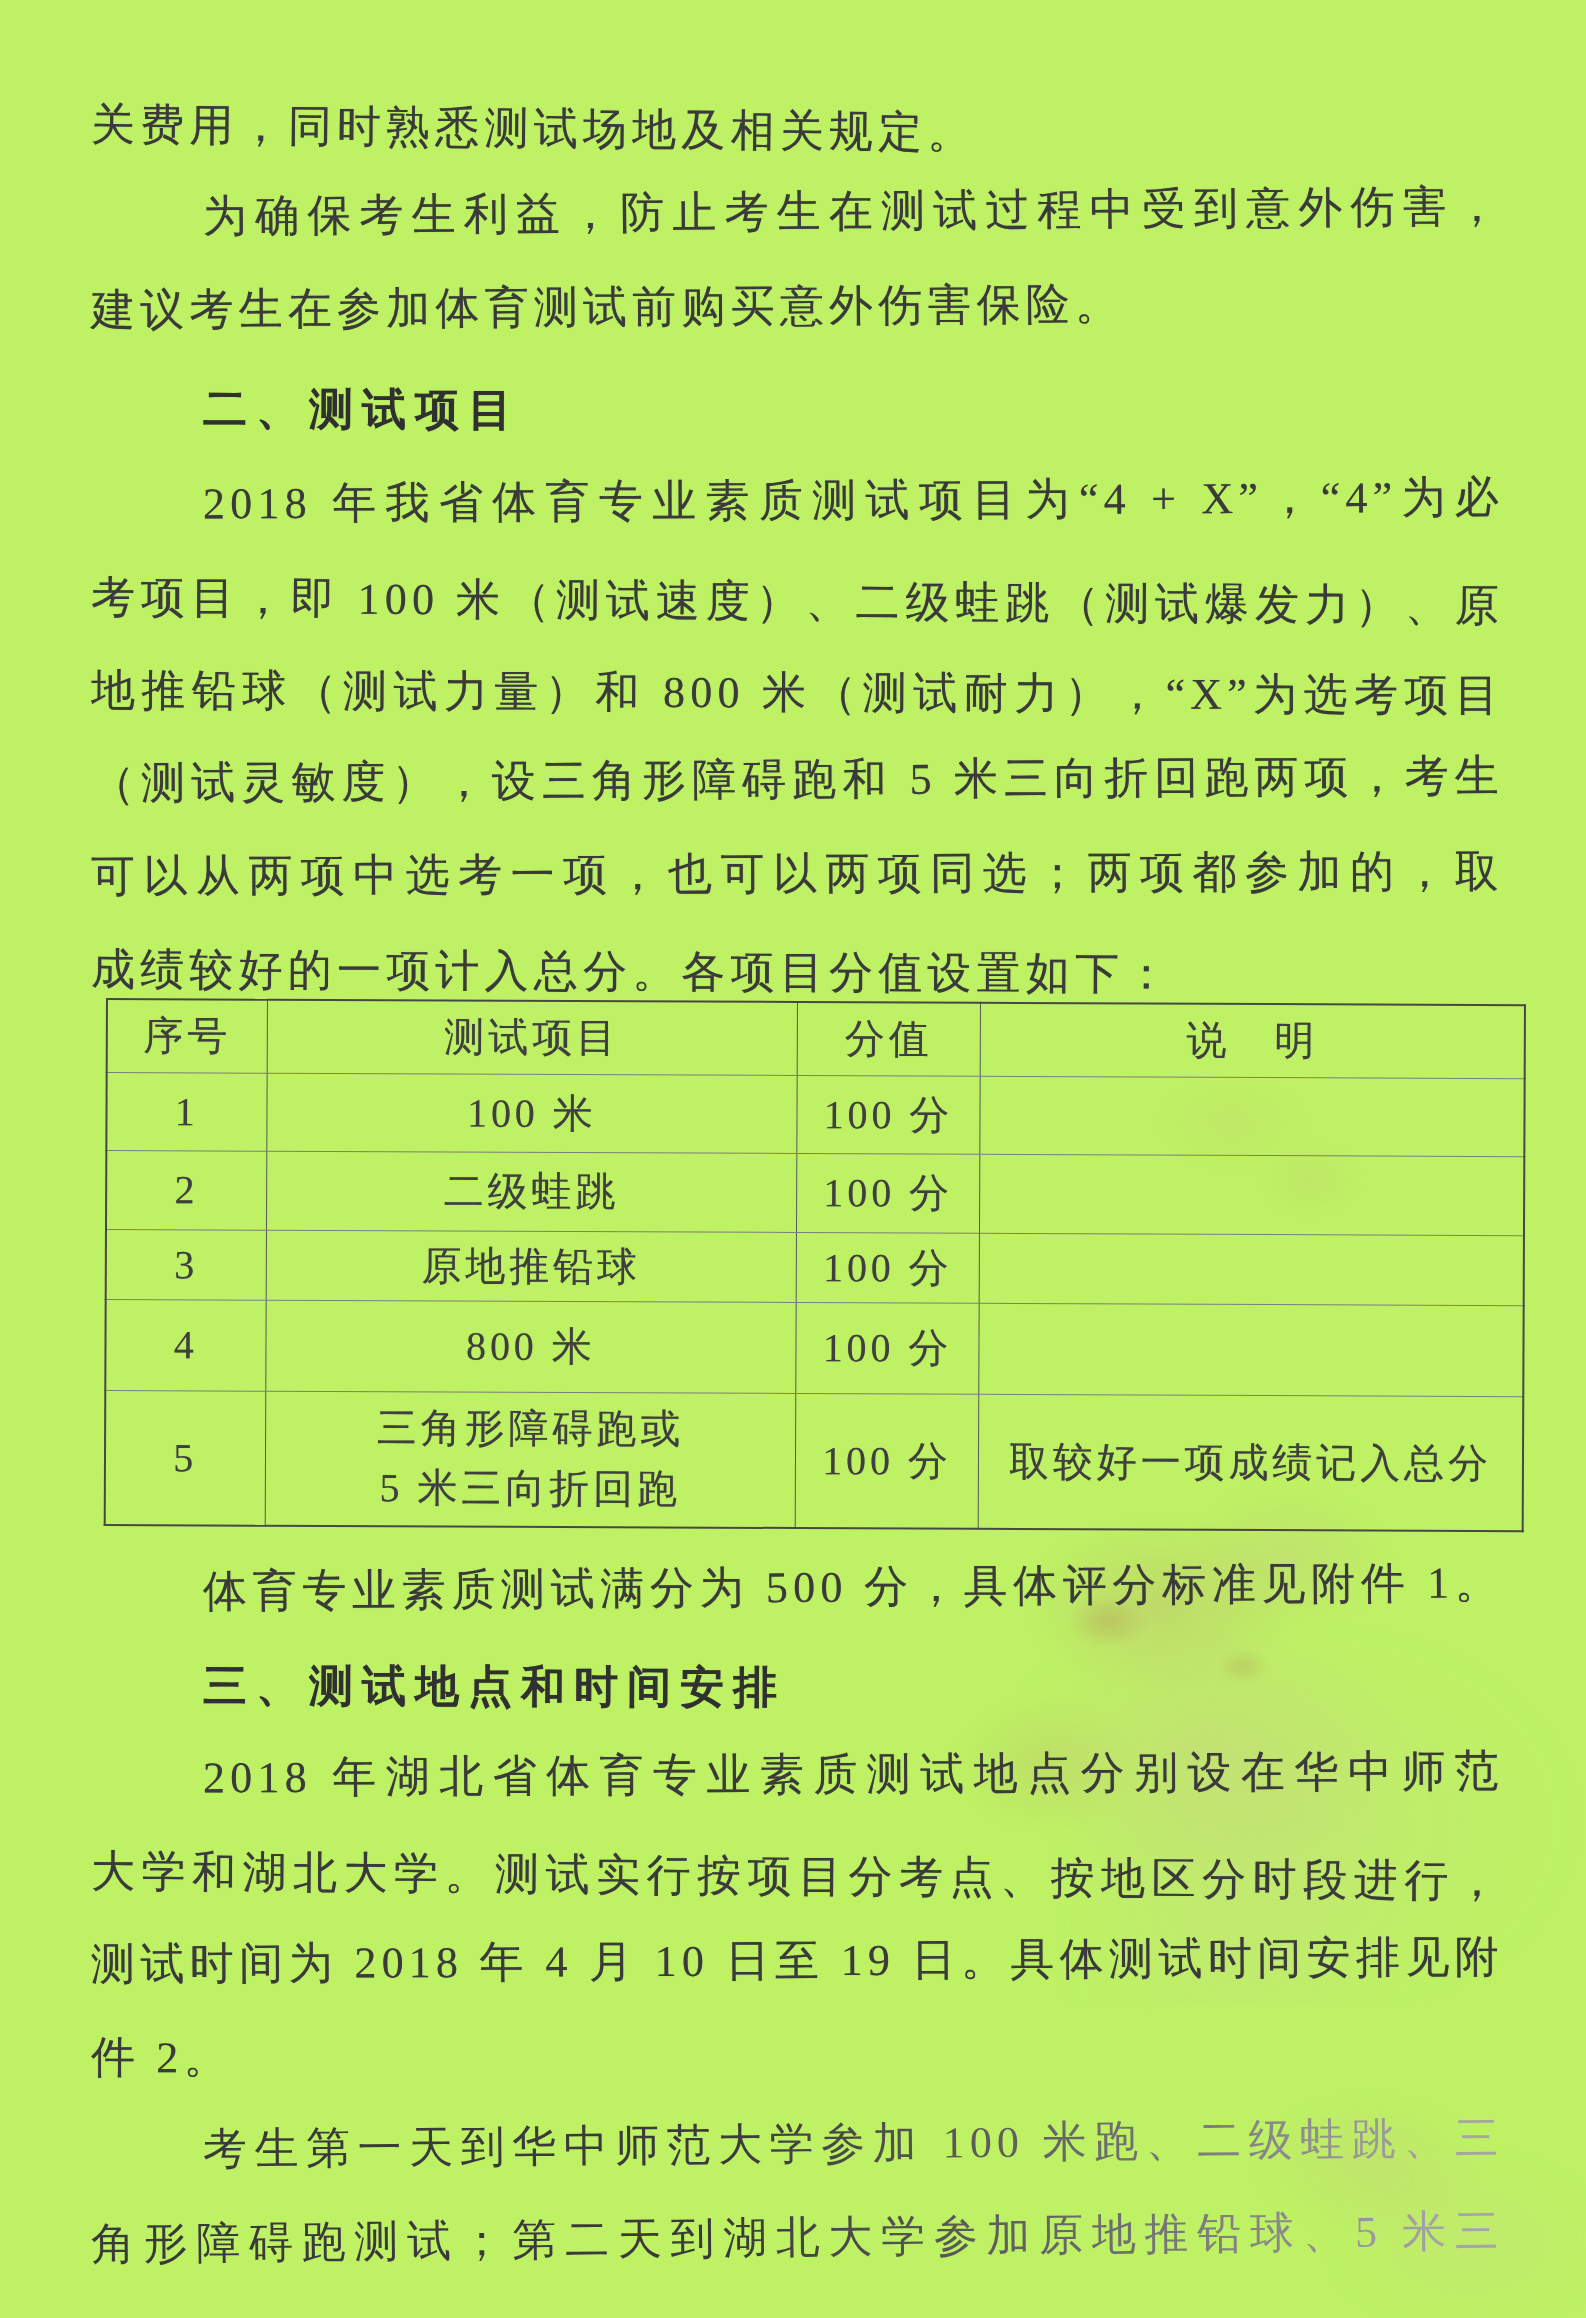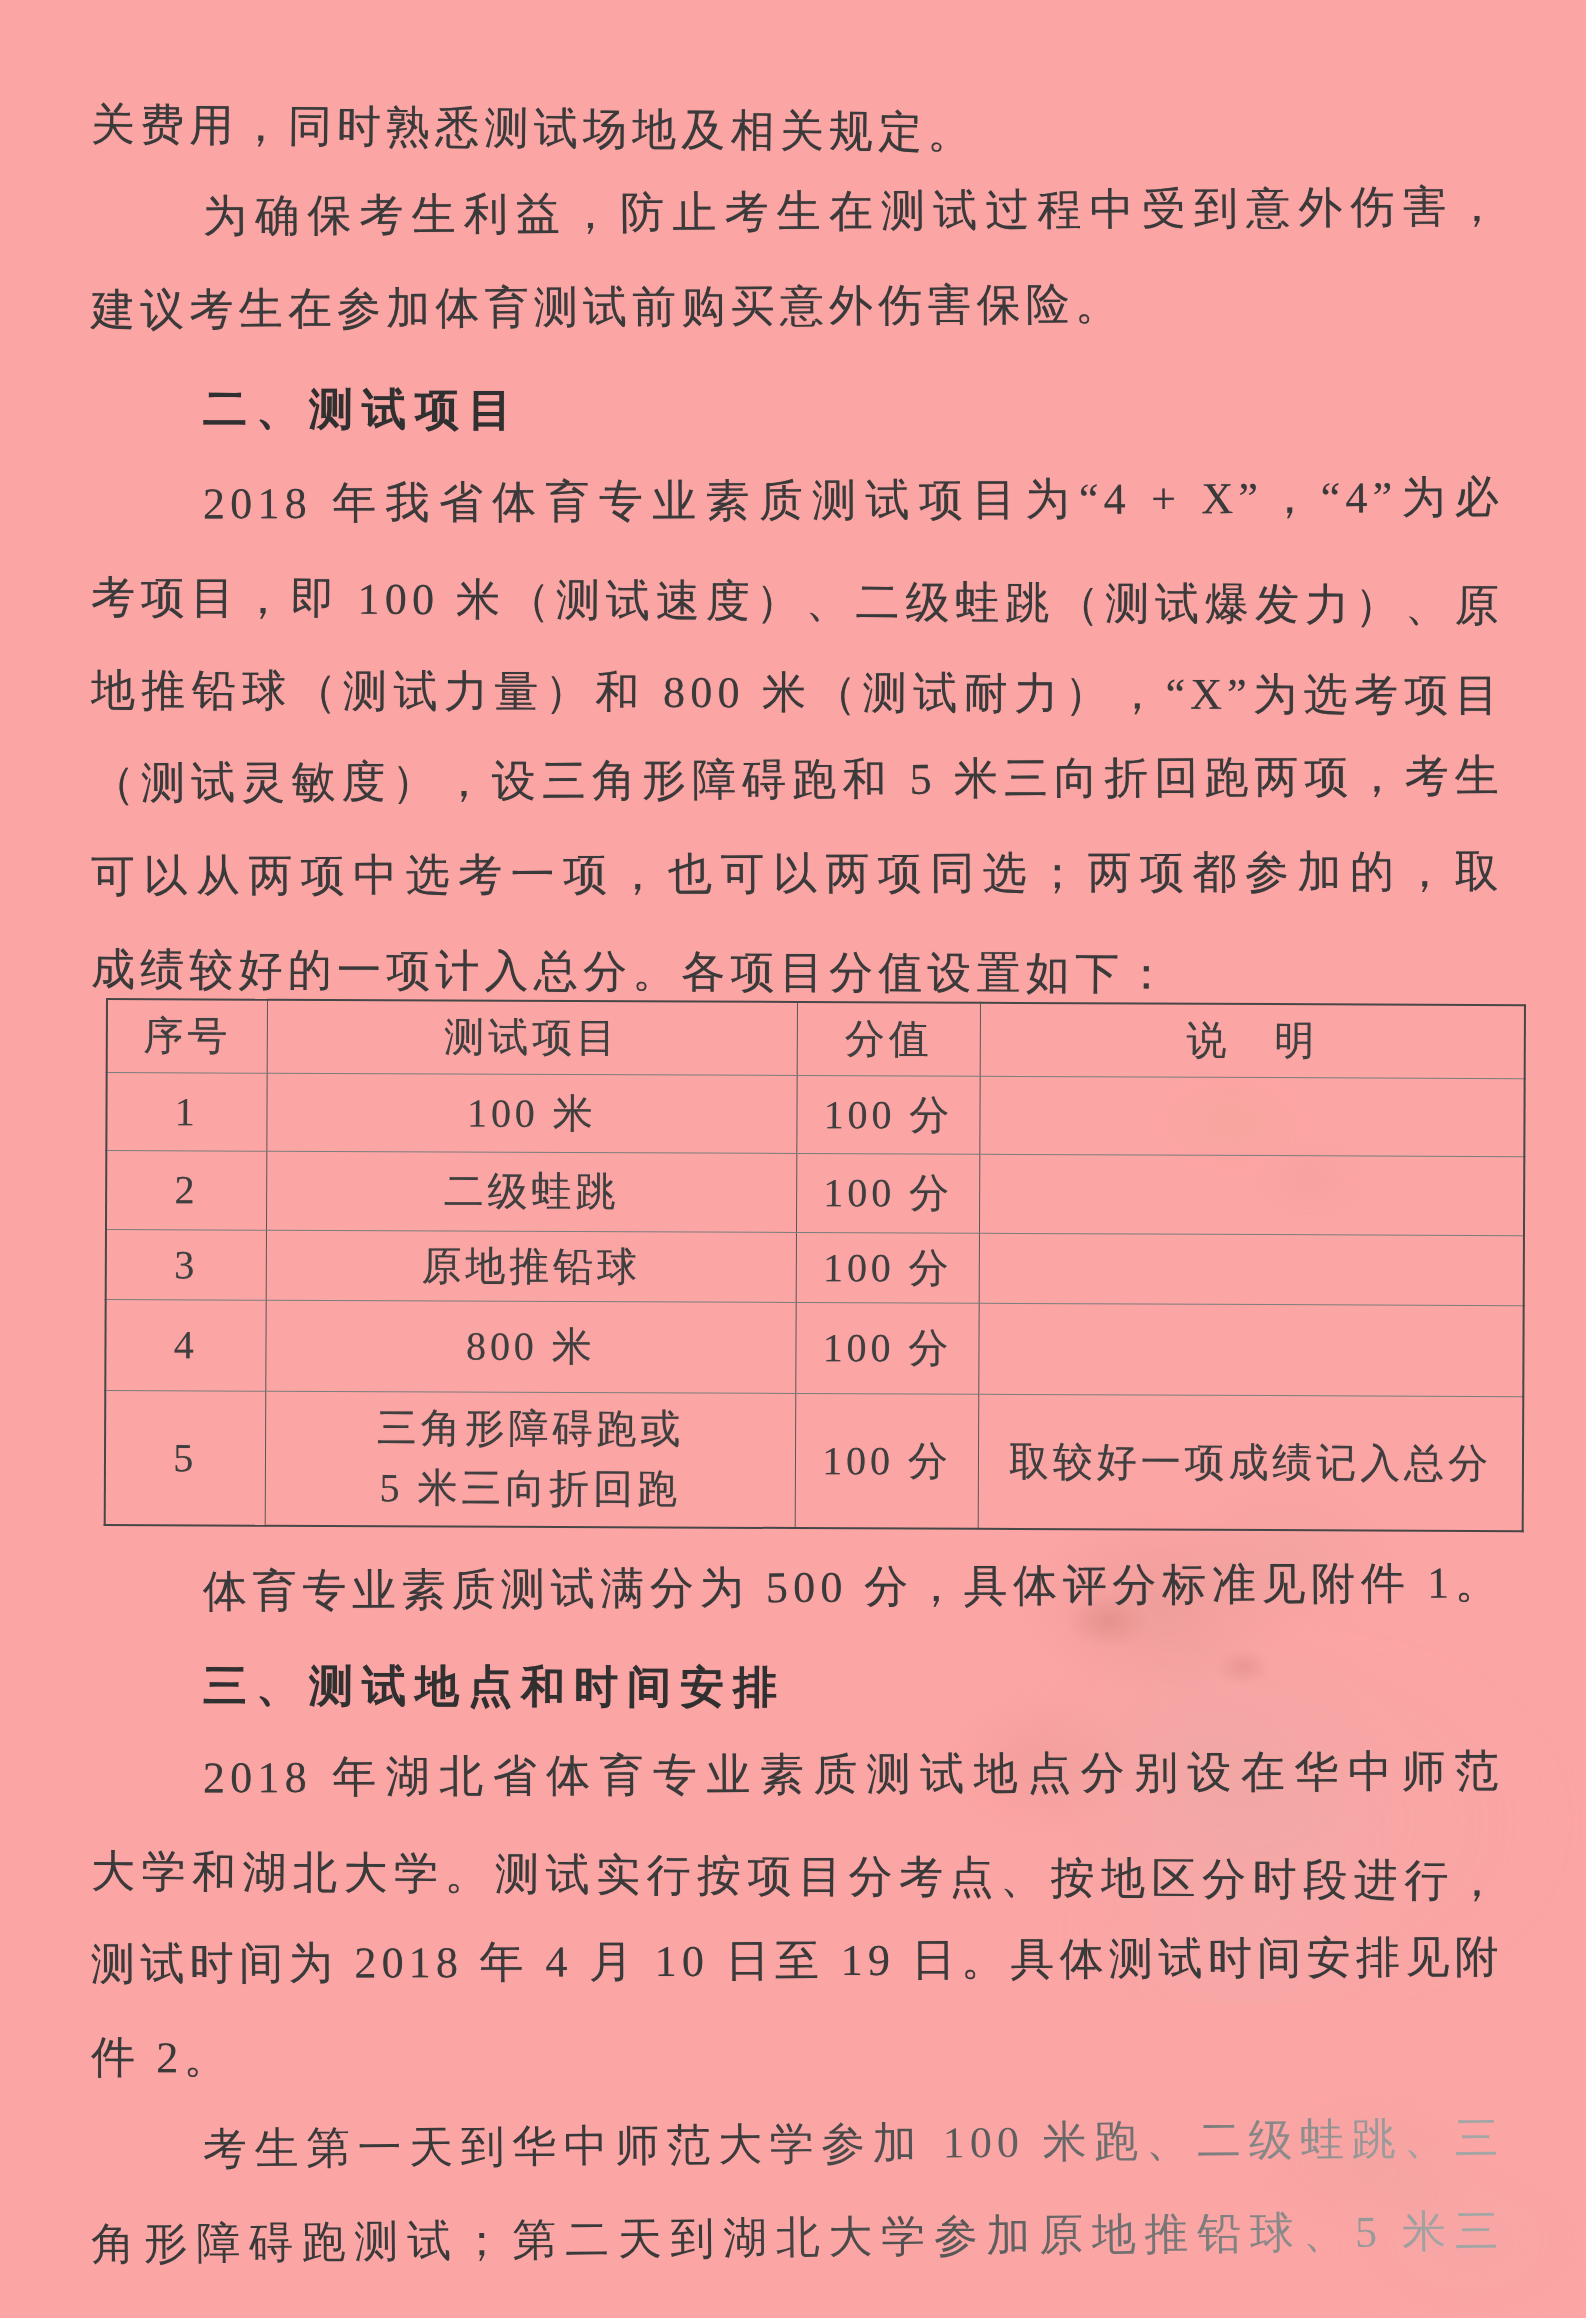--- a/index.html
+++ b/index.html
@@ -1,19 +1,19 @@
 <!DOCTYPE html>
 <html style="font-size:10.4px"><head>
 <meta charset="utf-8">
 <style>
   html,body{margin:0;padding:0;background:#9a9a9a;}
   .page{
     position:relative;
     width:1587px;height:2319px;
-    background:#fca5a5;
+    background:#bef264;
     overflow:hidden;
     font-family:"Liberation Serif","DejaVu Serif",serif;
     color:#3a3a3a;
   }
   
   .line{
     position:absolute;
     left:91px;
     width:1413px;
     height:93px;

